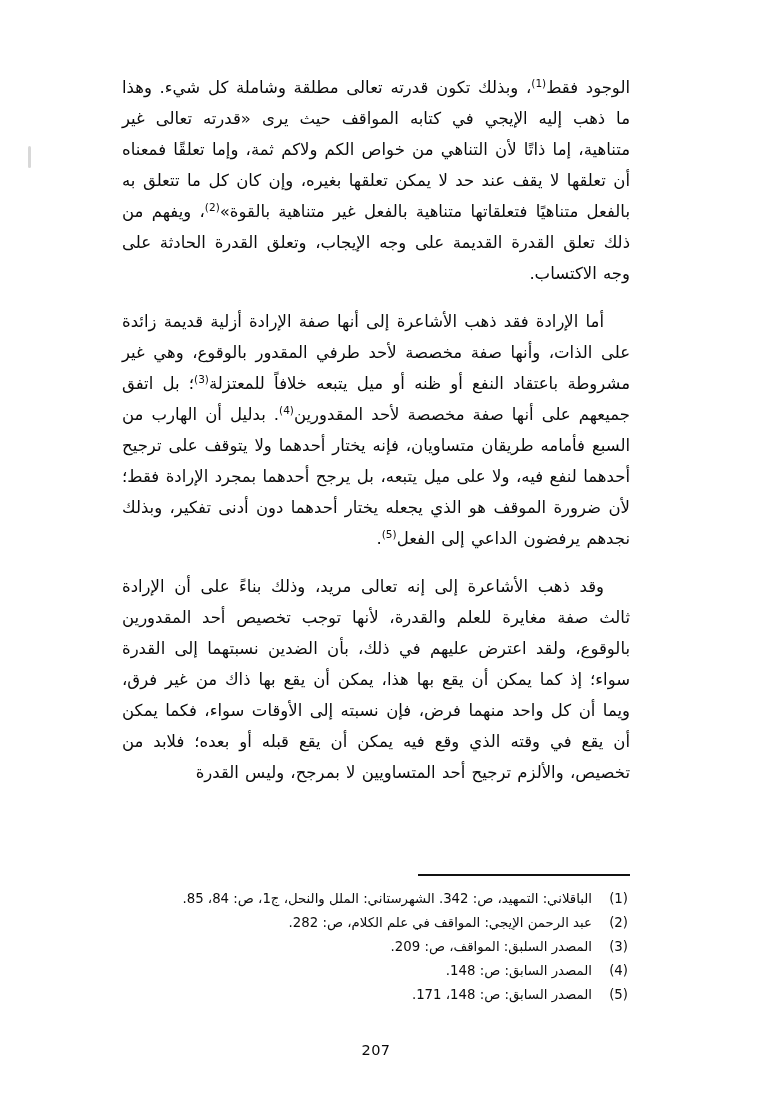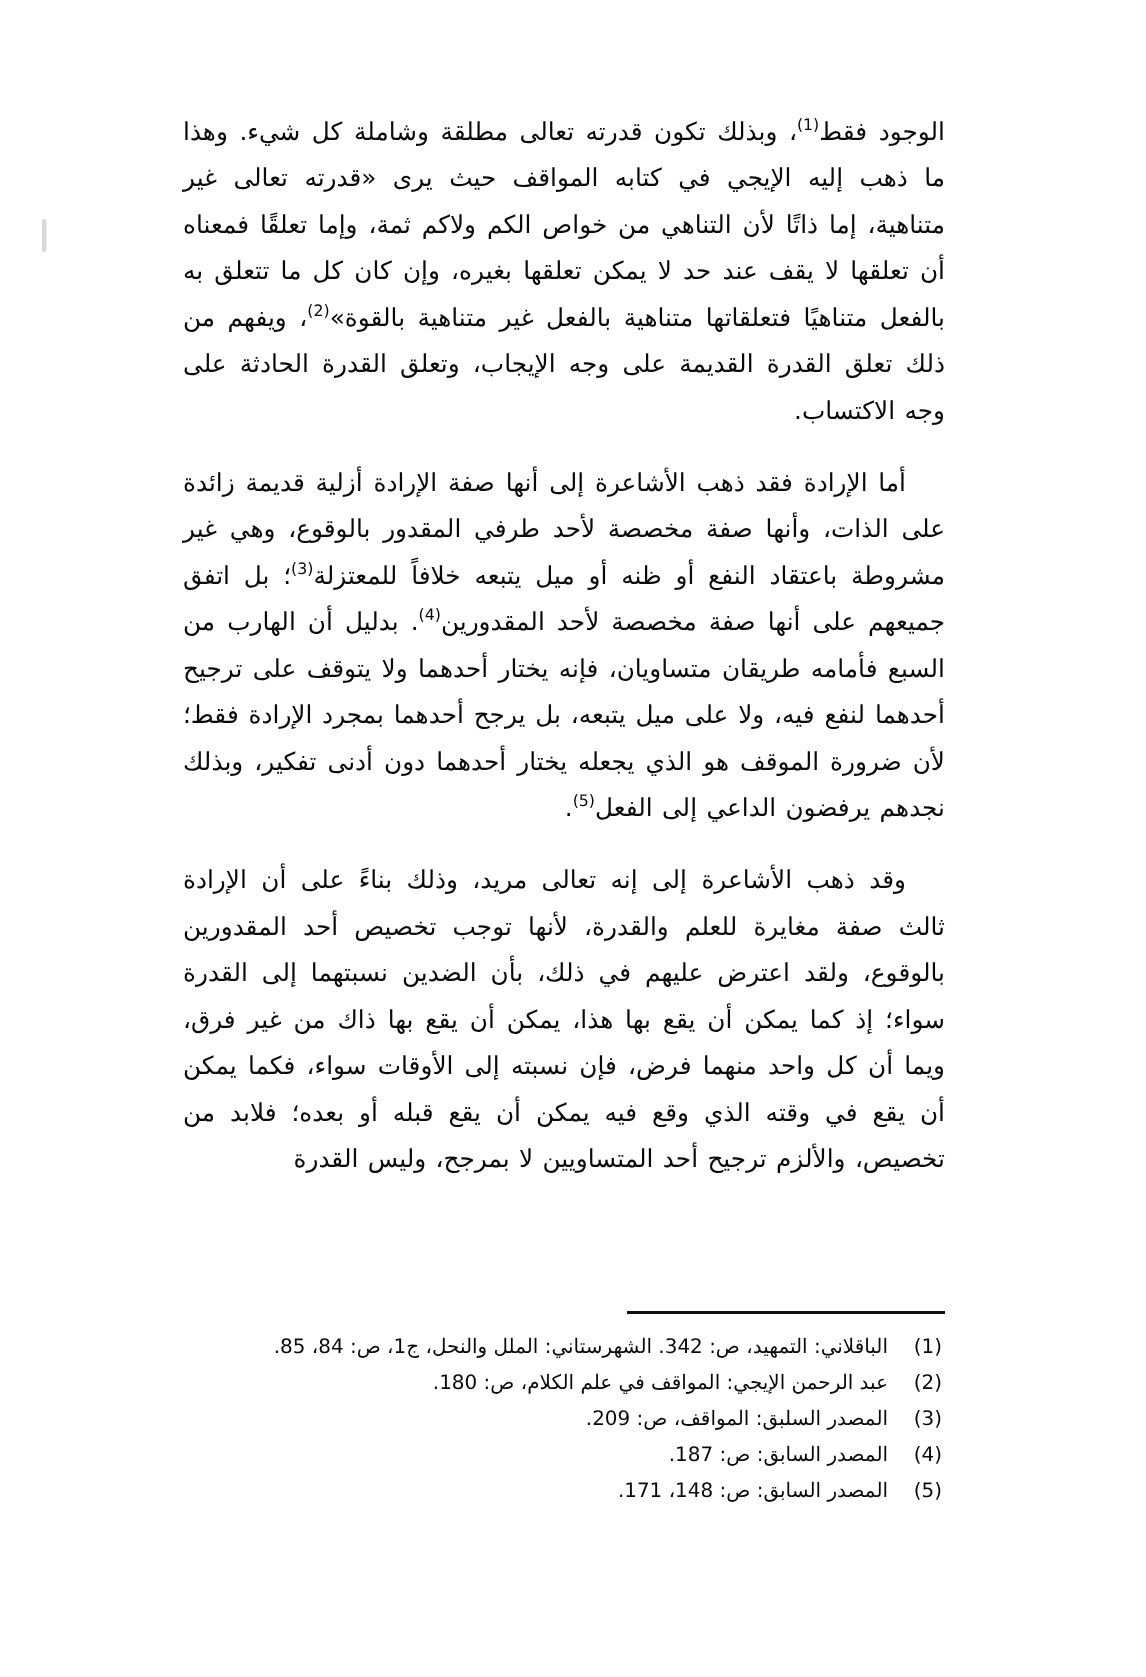--- a/index.html
+++ b/index.html
@@ -116,30 +116,31 @@
 
   <div class="footnotes">
     <div class="fn-rule"></div>
 
     <div class="fn-row">
       <span class="fn-num">(1)</span>
       <span class="fn-text">الباقلاني: التمهيد، ص: 342. الشهرستاني: الملل والنحل، ج1، ص: 84، 85.</span>
     </div>
     <div class="fn-row">
       <span class="fn-num">(2)</span>
-      <span class="fn-text">عبد الرحمن الإيجي: المواقف في علم الكلام، ص: 180.</span>
+      <span class="fn-text">عبد الرحمن الإيجي: المواقف في علم الكلام، ص: 282.</span>
     </div>
     <div class="fn-row">
       <span class="fn-num">(3)</span>
       <span class="fn-text">المصدر السلبق: المواقف، ص: 209.</span>
     </div>
     <div class="fn-row">
       <span class="fn-num">(4)</span>
-      <span class="fn-text">المصدر السابق: ص: 187.</span>
+      <span class="fn-text">المصدر السابق: ص: 148.</span>
     </div>
     <div class="fn-row">
       <span class="fn-num">(5)</span>
       <span class="fn-text">المصدر السابق: ص: 148، 171.</span>
     </div>
   </div>
 
+  <div class="page-number">207</div>
 
 </div>
 
 </body></html>

